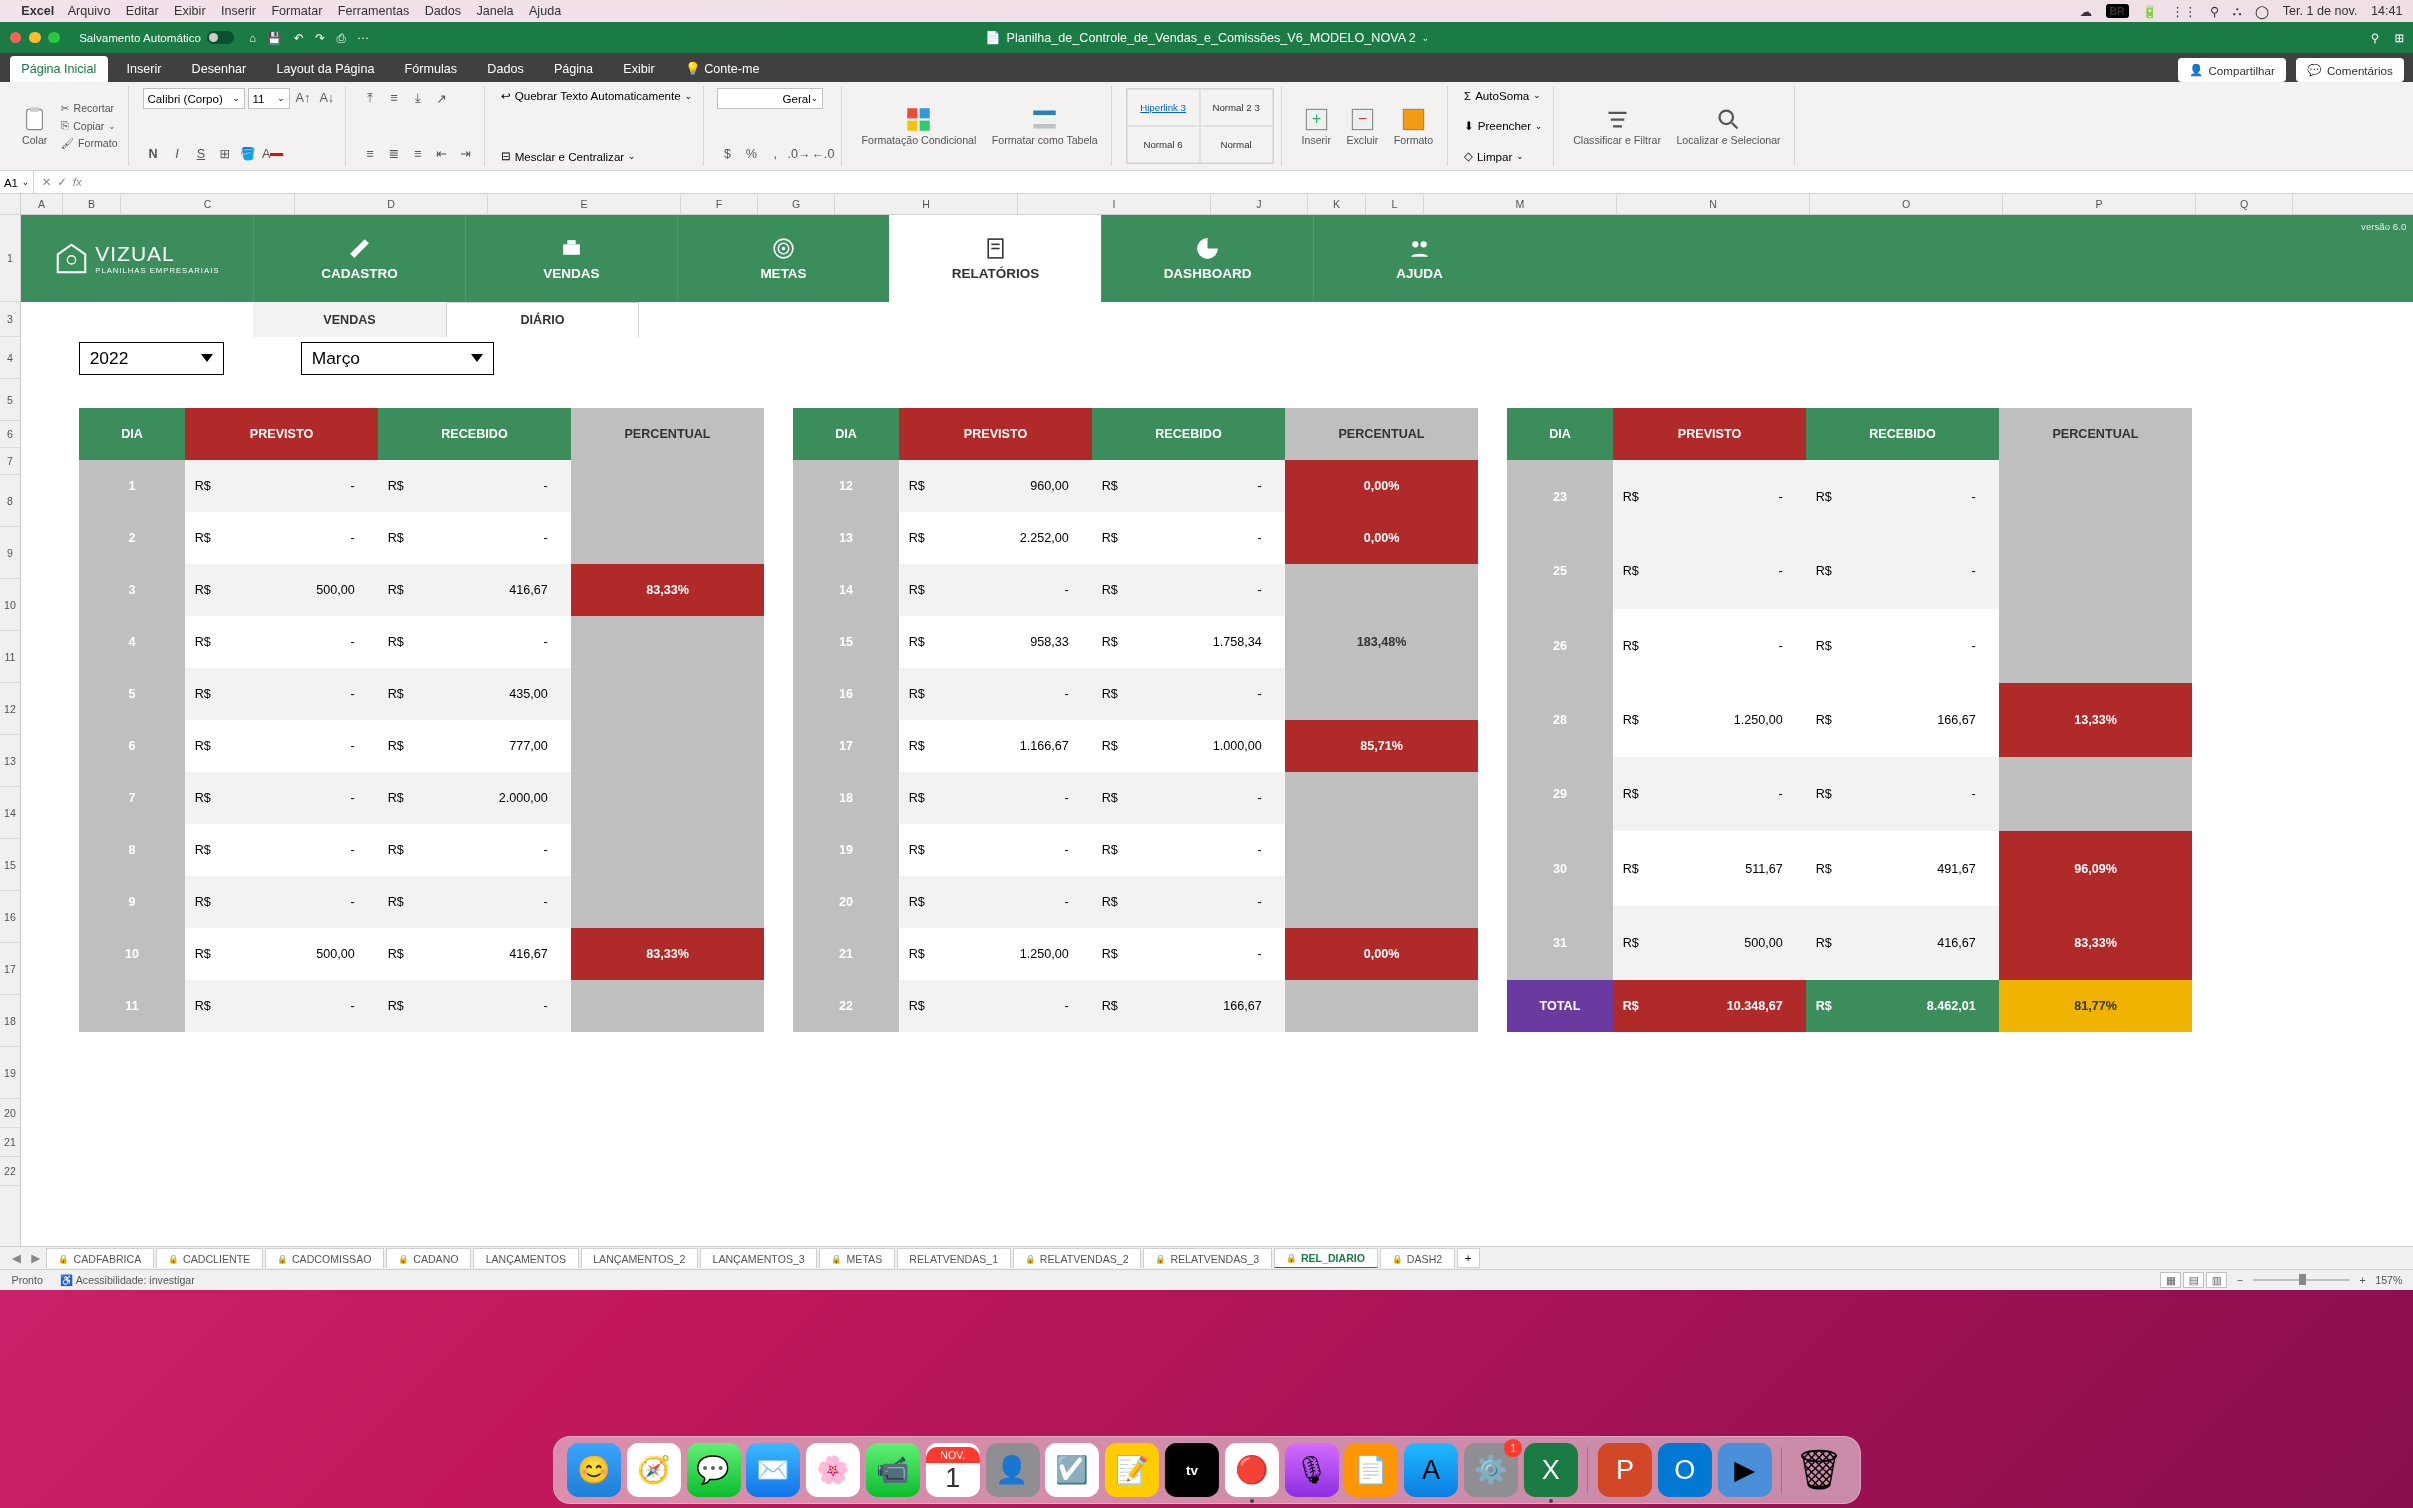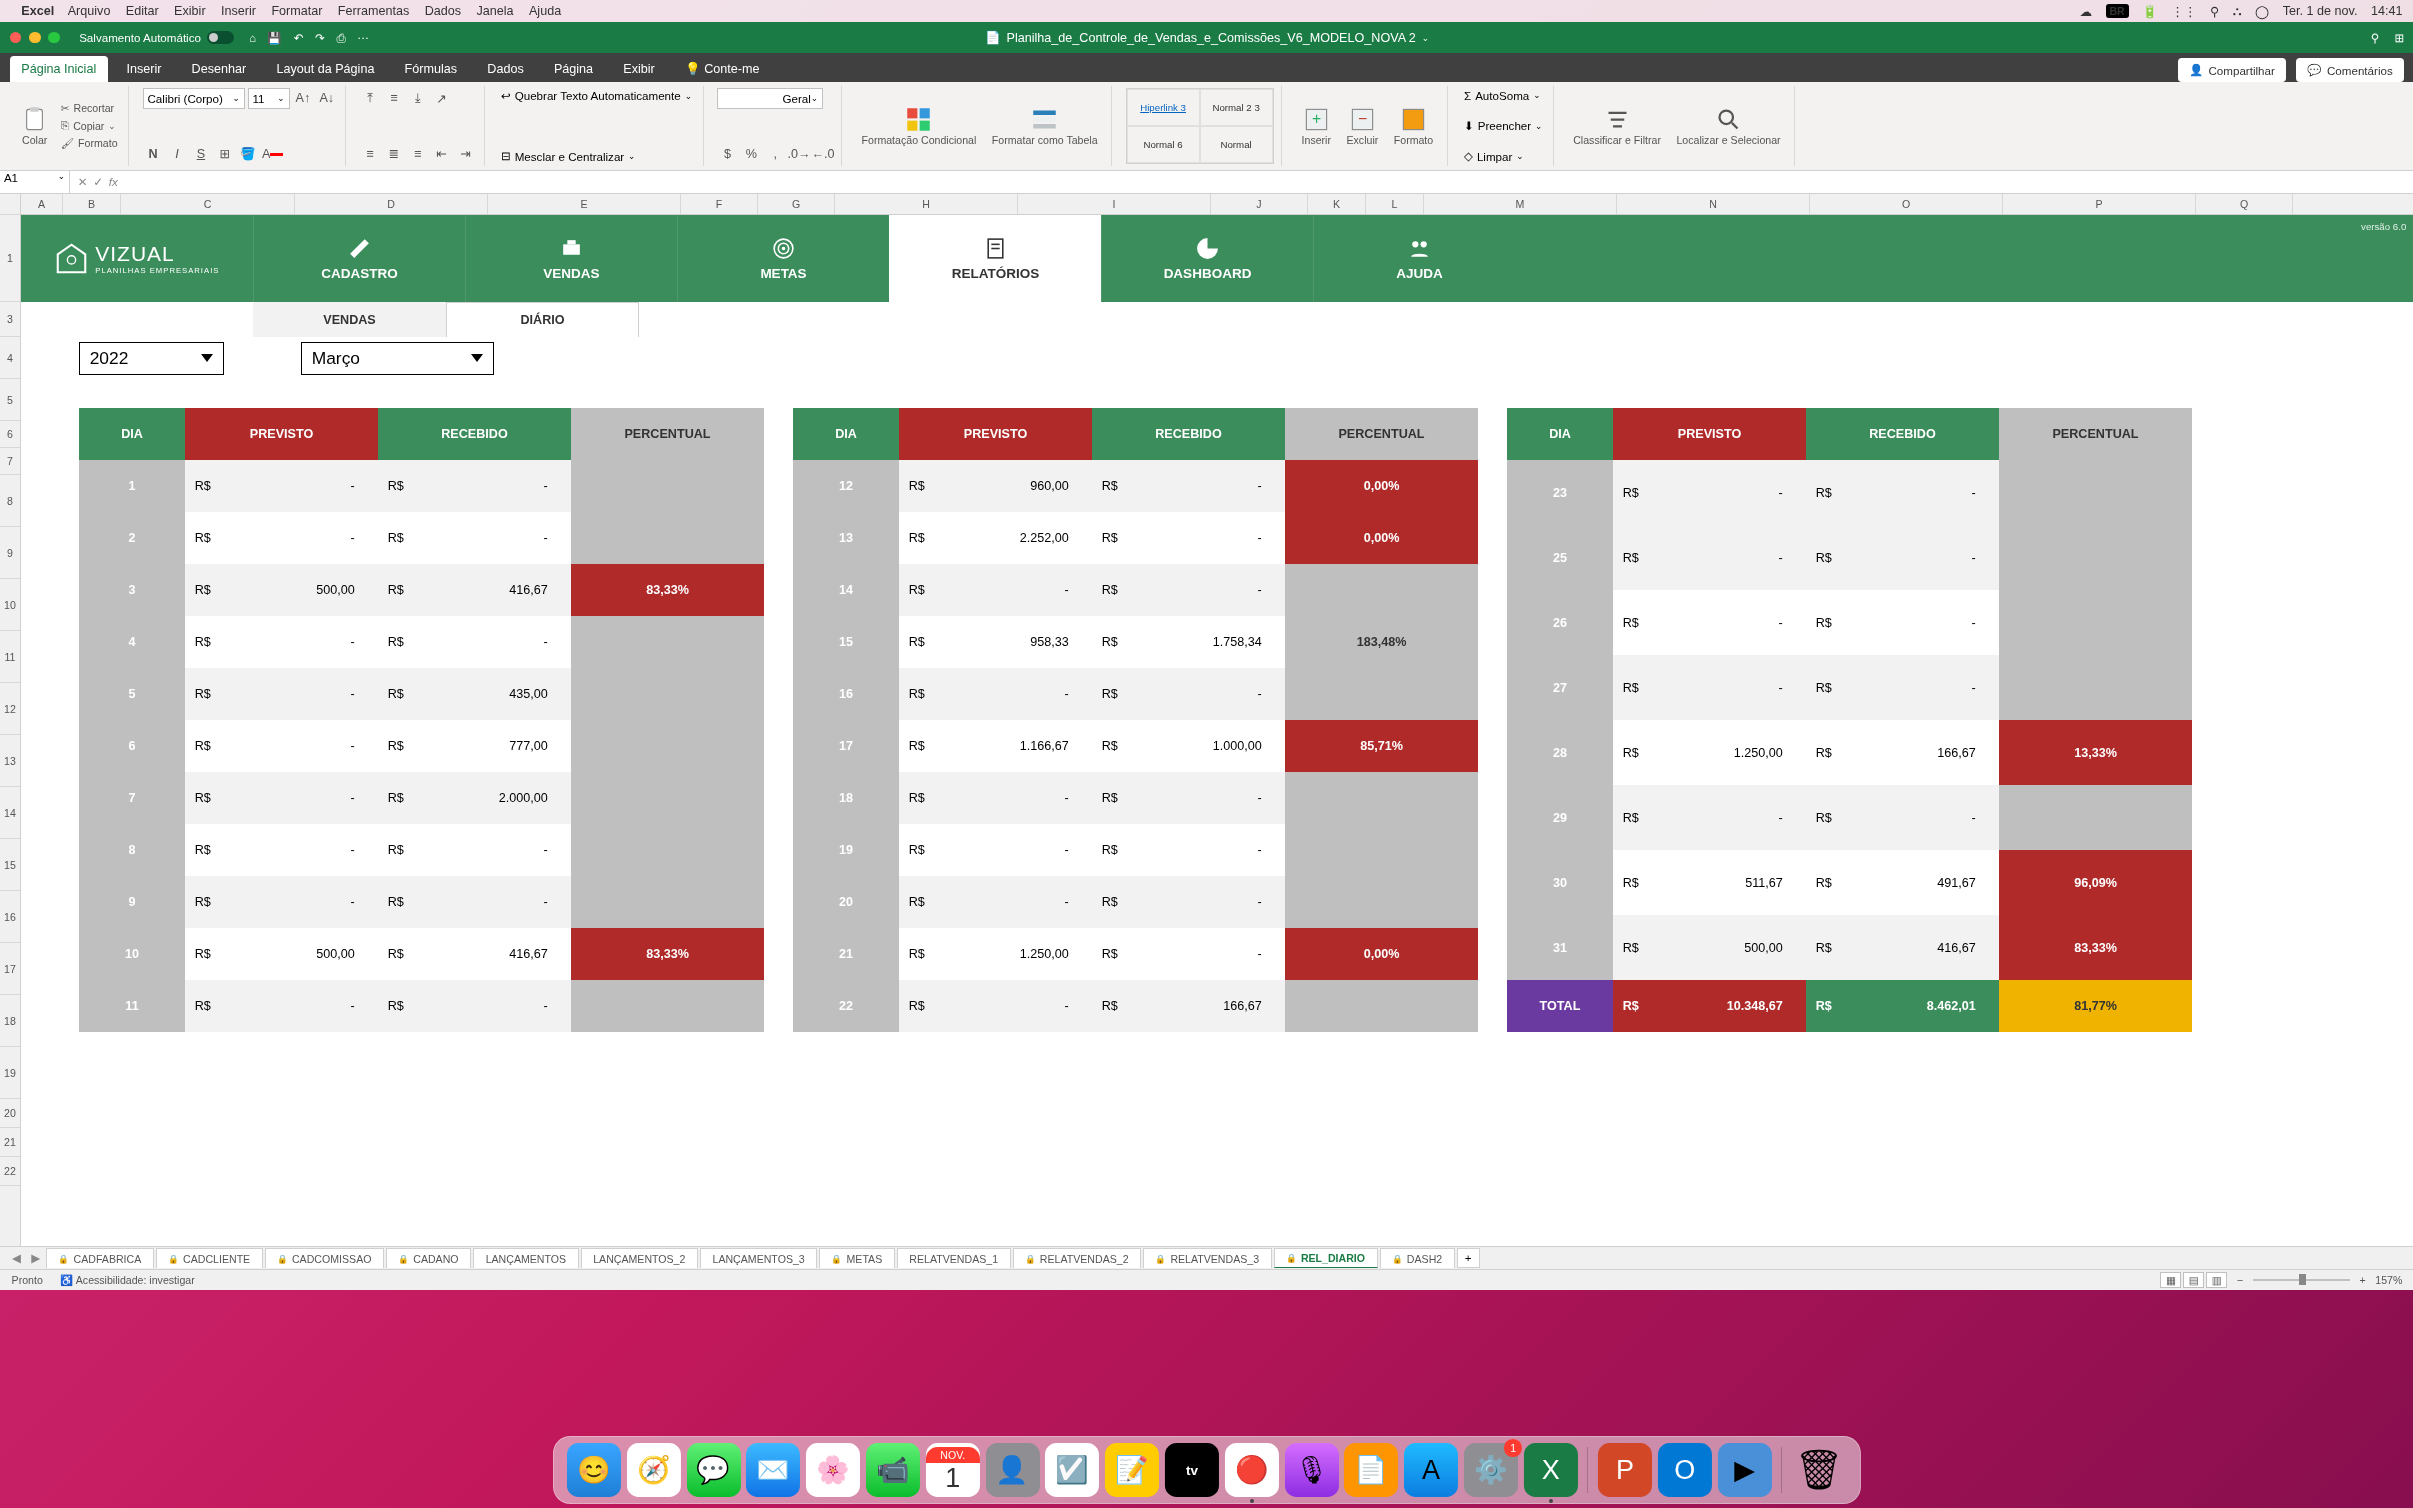--- a/index.html
+++ b/index.html
@@ -52,21 +52,21 @@
 .num-fmt{width:106px;height:21px;border:1px solid #c0c0c0;background:#fff;font-size:11.6px;padding:0 3.9px;display:flex;align-items:center;justify-content:flex-end}
 .styles-gallery{display:flex;gap:0;border:1px solid #d0d0d0}
 .style-cell{width:73px;height:37px;display:flex;align-items:center;justify-content:center;font-size:9.7px;border:1px solid #e0e0e0}
 .style-hyperlink{color:#0563c1;text-decoration:underline}
 .style-normal23{color:#333}
 .style-normal6{color:#333}
 .style-normal{color:#333}
 
 
 .formula-bar{height:23px;background:#fff;border-bottom:1px solid #d0d0d0;display:flex;align-items:center}
-.name-box{width:70px;height:100%;border-right:1px solid #d0d0d0;padding:0 3.9px;font-size:11.6px;display:flex;align-items:flex-start;justify-content:space-between}
+.name-box{width:34px;height:100%;border-right:1px solid #d0d0d0;padding:0 3.9px;font-size:11.6px;display:flex;align-items:center;justify-content:space-between}
 .fx-icons{display:flex;gap:5.8px;padding:0 7.7px;color:#888}
 .fx-input{flex:1;padding:0 5.8px;font-size:11.6px}
 
 
 .grid-wrap{display:flex;background:#fff;height:1052px;overflow:hidden}
 .row-headers{width:21px;background:#f0f0f0;border-right:1px solid #d0d0d0}
 .row-header{height:27px;border-bottom:1px solid #d8d8d8;display:flex;align-items:center;justify-content:center;font-size:10.6px;color:#555}
 .row-header.first{height:21px}
 .col-headers{height:21px;background:#f0f0f0;border-bottom:1px solid #d0d0d0;display:flex}
 .col-header{border-right:1px solid #d8d8d8;display:flex;align-items:center;justify-content:center;font-size:10.6px;color:#555}
@@ -847,32 +847,20 @@
                 <td class="td-money">
                   <span class="cur">R$</span>
                   <span class="val">-</span>
                 </td>
                 <td class="td-money">
                   <span class="cur">R$</span>
                   <span class="val">-</span>
                 </td>
                 <td class="td-perc "></td>
               </tr>
-              <tr class="row-odd">
-                <td class="td-dia">27</td>
-                <td class="td-money">
-                  <span class="cur">R$</span>
-                  <span class="val">-</span>
-                </td>
-                <td class="td-money">
-                  <span class="cur">R$</span>
-                  <span class="val">-</span>
-                </td>
-                <td class="td-perc "></td>
-              </tr>
               <tr class="row-even">
                 <td class="td-dia">28</td>
                 <td class="td-money">
                   <span class="cur">R$</span>
                   <span class="val">1.250,00</span>
                 </td>
                 <td class="td-money">
                   <span class="cur">R$</span>
                   <span class="val">166,67</span>
                 </td>

